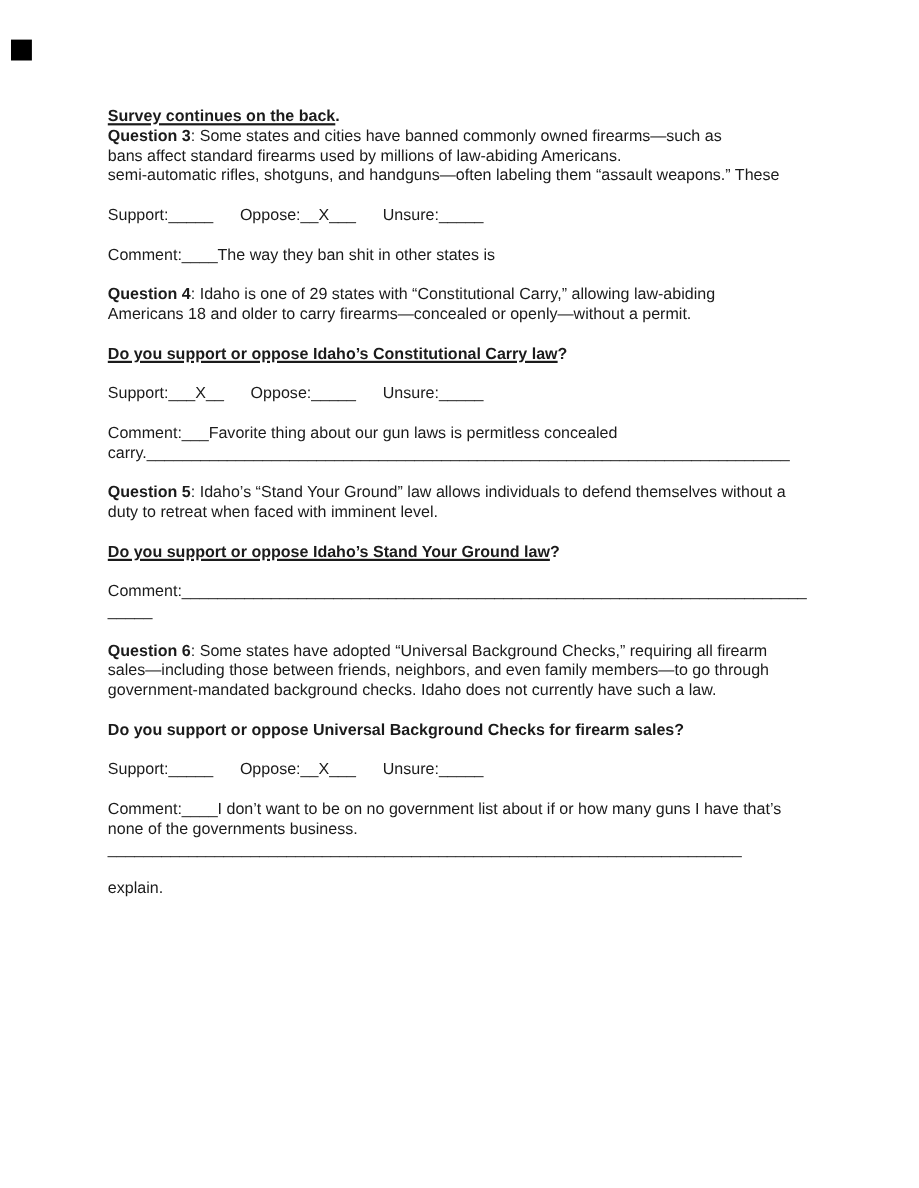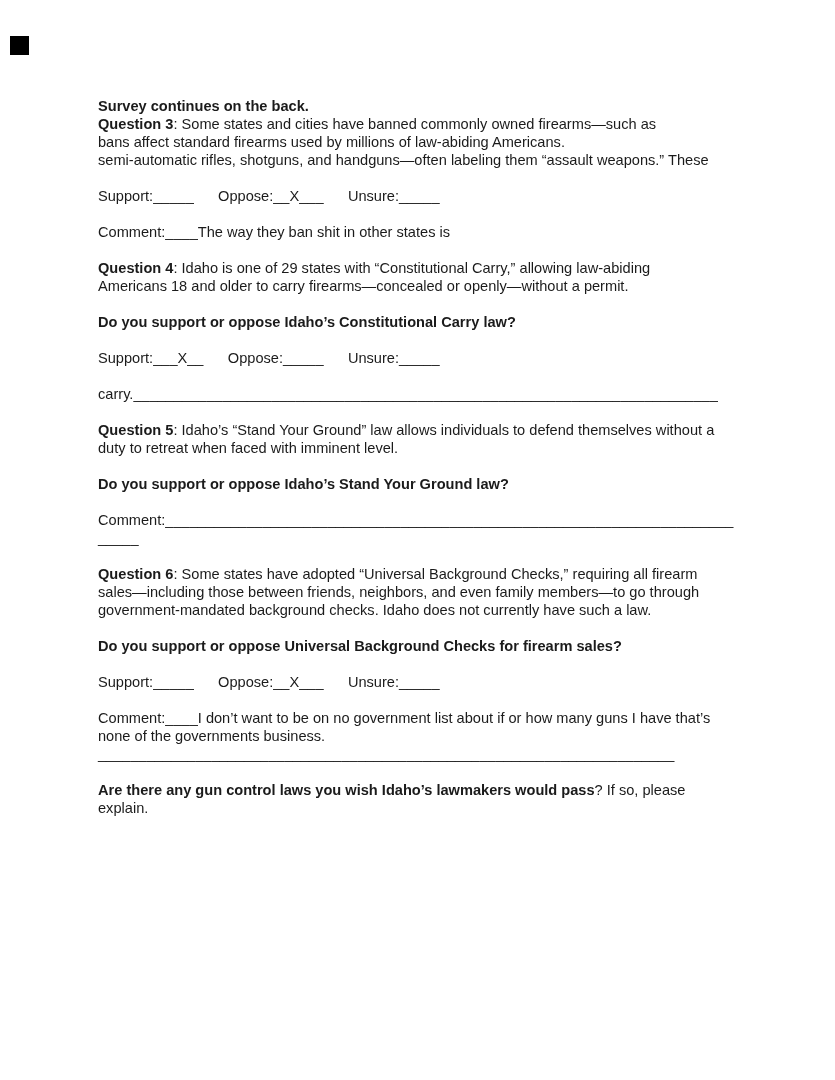--- a/index.html
+++ b/index.html
@@ -26,20 +26,21 @@
     position: absolute;
     left: 98px;
     top: 97px;
     width: 660px;
   }
   .para { margin: 0 0 18px 0; }
   .para:last-child { margin-bottom: 0; }
   .ln { white-space: pre; height: 18px; }
   .b { font-weight: bold; }
   .u {
+    text-decoration: underline;
     text-decoration-thickness: 1.5px;
     text-underline-offset: 2px;
   }
 </style>
 </head>
 <body>
 
 <div class="scan-mark"></div>
 
 <div class="content">
@@ -67,20 +68,21 @@
 
   <div class="para">
     <div class="ln"><span class="b u">Do you support or oppose Idaho’s Constitutional Carry law</span><span class="b">?</span></div>
   </div>
 
   <div class="para">
     <div class="ln">Support:___X__      Oppose:_____      Unsure:_____</div>
   </div>
 
   <div class="para">
+    <div class="ln">Comment:___Favorite thing about our gun laws is permitless concealed</div>
     <div class="ln">carry.________________________________________________________________________</div>
   </div>
 
   <div class="para">
     <div class="ln"><span class="b">Question 5</span><span>: Idaho’s “Stand Your Ground” law allows individuals to defend themselves without a</span></div>
     <div class="ln">duty to retreat when faced with imminent level.</div>
   </div>
 
   <div class="para">
     <div class="ln"><span class="b u">Do you support or oppose Idaho’s Stand Your Ground law</span><span class="b">?</span></div>
@@ -107,17 +109,16 @@
   </div>
 
   <div class="para">
     <div class="ln">Comment:____I don’t want to be on no government list about if or how many guns I have that’s</div>
     <div class="ln">none of the governments business.</div>
     <div class="ln">_______________________________________________________________________</div>
   </div>
 
 
   <div class="para">
-    <div class="ln"><span class="b">Are there any gun control laws you wish Idaho’s lawmakers would pass</span><span>? If so, please</span></div>
     <div class="ln">explain.</div>
   </div>
 
 </div>
 
 </body></html>

